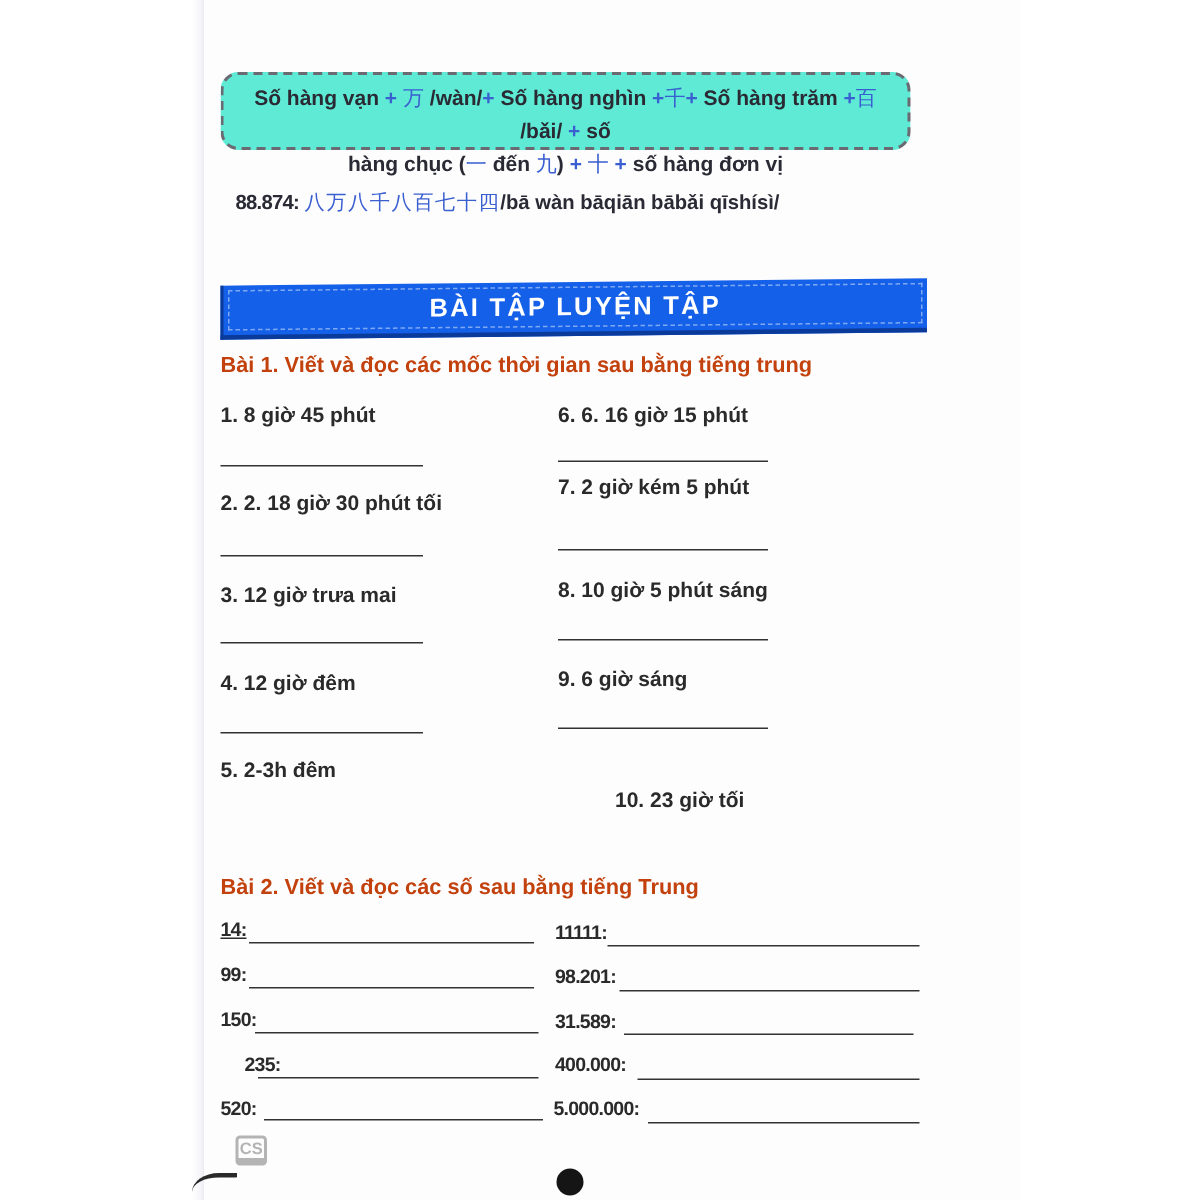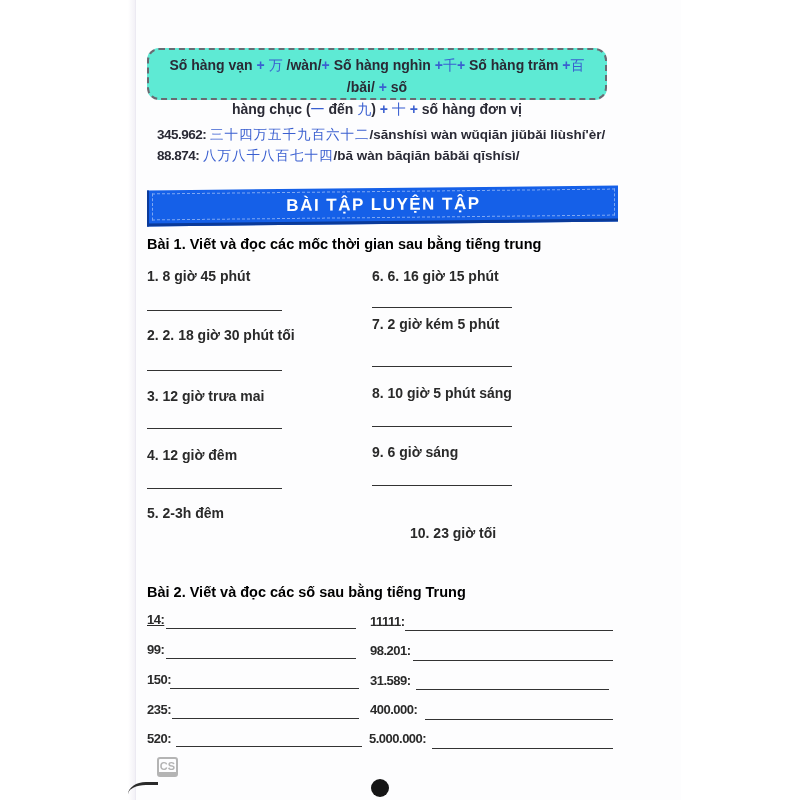--- a/index.html
+++ b/index.html
@@ -110,21 +110,21 @@
       font-weight: bold;
       font-size: 17px;
       letter-spacing: 1.5px;
     }
 
     .section-title {
       position: absolute;
       left: 147px;
       font-size: 14.5px;
       font-weight: bold;
-      color: #000000;
+      color: #c2410c;
     }
 
     .item {
       position: absolute;
       font-size: 14px;
       font-weight: bold;
       color: #2a2a2a;
       white-space: nowrap;
     }
     .answer-line {
@@ -186,24 +186,20 @@
 
 <div class="page-shadow"></div>
 <div class="page"></div>
 
 <div class="formula-box">
   <div id="formula-line1"><span>Số hàng vạn </span><span class="plus">+ </span><span class="han">万</span><span> /wàn/</span><span class="plus">+ </span><span>Số hàng nghìn </span><span class="plus">+</span><span class="han">千</span><span class="plus">+ </span><span>Số hàng trăm </span><span class="plus">+</span><span class="han">百</span><span> /bǎi/ </span><span class="plus">+ </span><span>số</span></div>
   <div id="formula-line2"><span>hàng chục (</span><span class="han">一</span><span> đến </span><span class="han">九</span><span>) </span><span class="plus">+ </span><span class="han">十</span><span class="plus"> + </span><span>số hàng đơn vị</span></div>
 </div>
 
 <div class="examples">
-  <div>
-    <span class="num">345.962:</span>
-    <span class="han">三十四万五千九百六十二</span><span>/sānshísì wàn wǔqiān jiǔbǎi liùshí'èr/</span>
-  </div>
   <div>
     <span class="num">88.874:</span>
     <span class="han">八万八千八百七十四</span><span>/bā wàn bāqiān bābǎi qīshísì/</span>
   </div>
 </div>
 
 <div class="banner">
   <div class="banner-inner"></div>
   <span class="banner-title">BÀI TẬP LUYỆN TẬP</span>
 </div>
@@ -231,21 +227,21 @@
 <div class="item" style="left:410px; top:505px;margin-top:20px;">10. 23 giờ tối</div>
 
 <div class="section-title" style="top:584px;">Bài 2. Viết và đọc các số sau bằng tiếng Trung</div>
 
 <div class="num-label" style="left:147px; top:612px;text-decoration:underline;">14:</div>
 <div class="answer-line" style="left:166px; top:628px; width:190px;"></div>
 <div class="num-label" style="left:147px; top:642px;">99:</div>
 <div class="answer-line" style="left:166px; top:658px; width:190px;"></div>
 <div class="num-label" style="left:147px; top:672px;">150:</div>
 <div class="answer-line" style="left:170px; top:688px; width:189px;"></div>
-<div class="num-label" style="left:147px; top:702px;text-align:right;">235:</div>
+<div class="num-label" style="left:163px; top:702px;text-align:right;">235:</div>
 <div class="answer-line" style="left:172px; top:718px; width:187px;"></div>
 <div class="num-label" style="left:147px; top:731px;">520:</div>
 <div class="answer-line" style="left:176px; top:746px; width:186px;"></div>
 
 <div class="num-label" style="left:370px; top:614px;">11111:</div>
 <div class="answer-line" style="left:405px; top:630px; width:208px;"></div>
 <div class="num-label" style="left:370px; top:643px;">98.201:</div>
 <div class="answer-line" style="left:413px; top:660px; width:200px;"></div>
 <div class="num-label" style="left:370px; top:673px;">31.589:</div>
 <div class="answer-line" style="left:416px; top:689px; width:193px;"></div>

